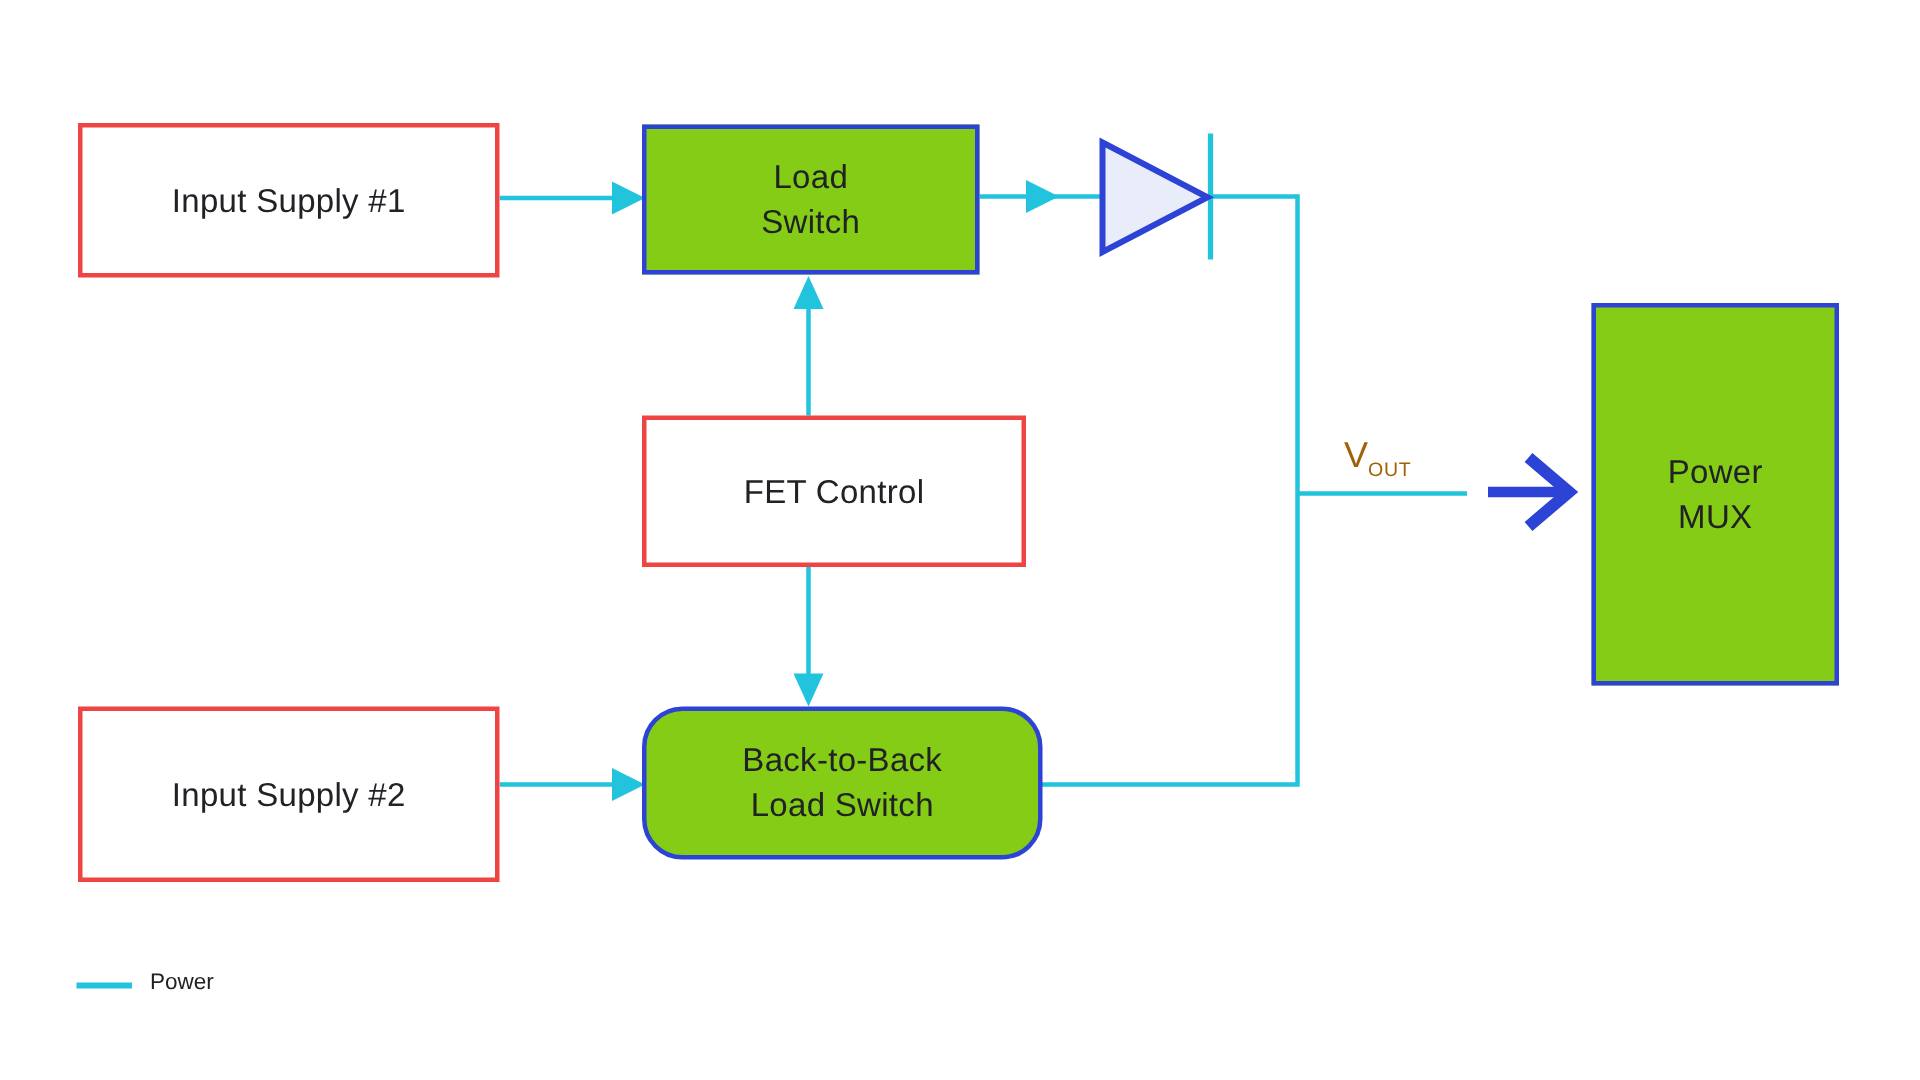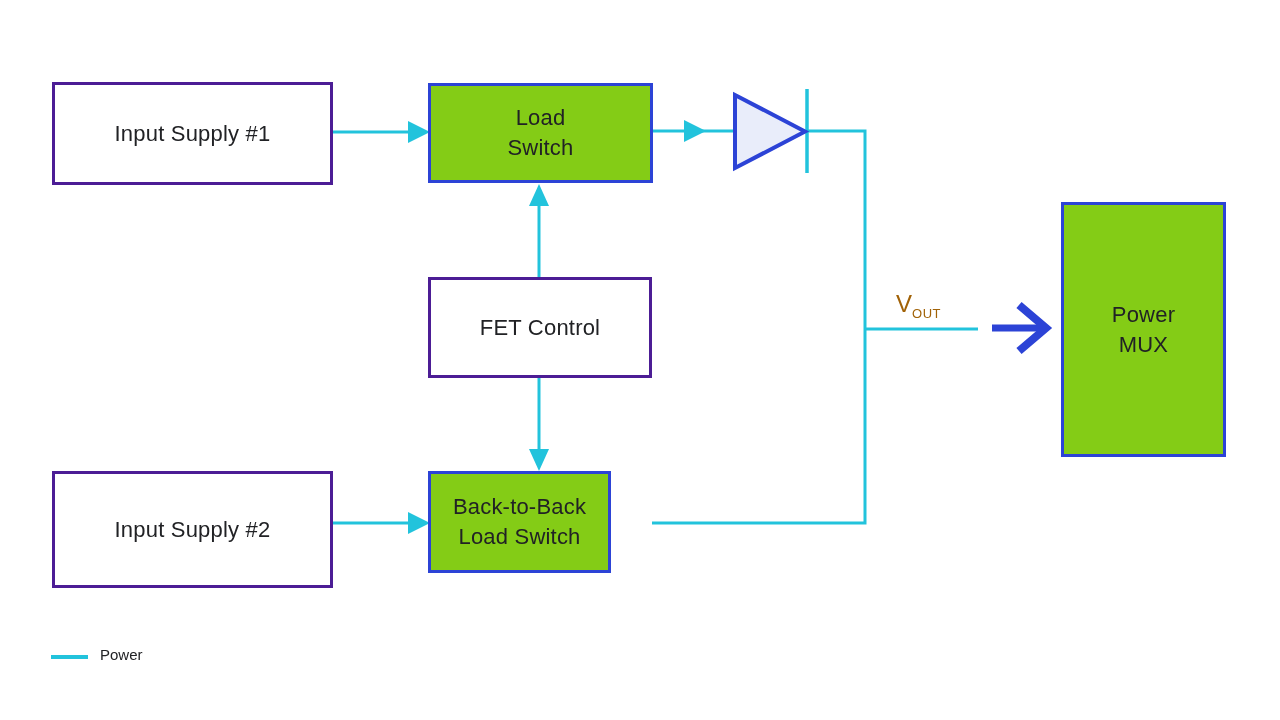--- a/index.html
+++ b/index.html
@@ -24,31 +24,31 @@
     text-align: center;
     box-sizing: border-box;
     font-size: 22px;
     line-height: 1.35;
     color: #212225;
     letter-spacing: 0.2px;
     white-space: pre-line;
   }
   .node.gray {
     background: #ffffff;
-    border: 3px solid #4c1d95;
+    border: 3px solid #ef4444;
   }
   .node.blue {
     background: #84cc16;
     border: 3px solid #2c43d6;
   }
   #node-input-supply-1 { left: 52px;   top: 82px;  width: 281px; height: 103px; }
   #node-load-switch    { left: 428px;  top: 83px;  width: 225px; height: 100px; }
-  #node-fet-control    { left: 428px;  top: 277px; width: 224px; height: 101px; }
+  #node-fet-control    { left: 428px;  top: 277px; width: 256px; height: 101px; }
   #node-input-supply-2 { left: 52px;   top: 471px; width: 281px; height: 117px; }
-  #node-back-to-back   { left: 428px;  top: 471px; width: 183px; height: 102px; }
+  #node-back-to-back   { left: 428px;  top: 471px; width: 267px; height: 102px; border-radius: 27px; }
   #node-power-mux      { left: 1061px; top: 202px; width: 165px; height: 255px; }
 
   #vout-label {
     position: absolute;
     left: 896px;
     top: 290px;
     color: #a16207;
     white-space: nowrap;
   }
   #vout-label .v-main { font-size: 24px; }

